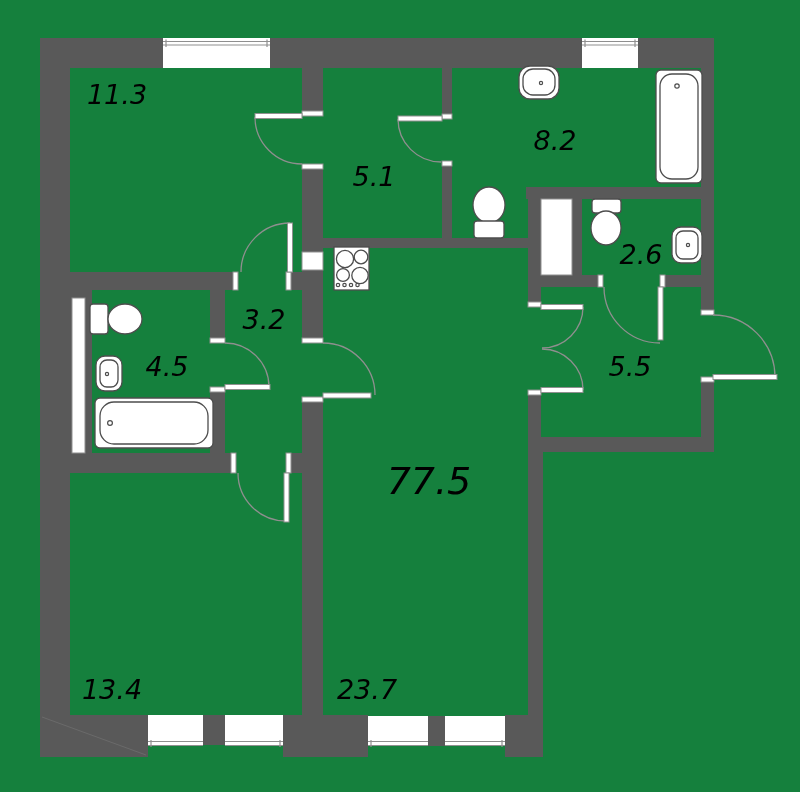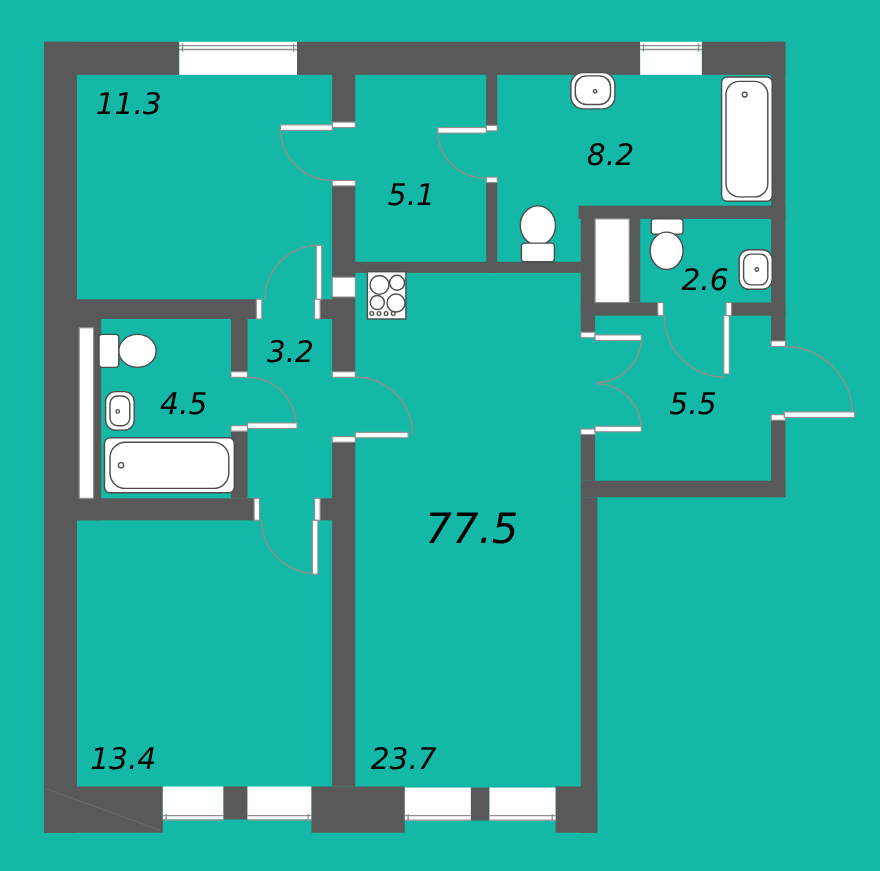--- a/index.html
+++ b/index.html
@@ -1,16 +1,16 @@
 <!DOCTYPE html>
 <html><head>
 <meta charset="utf-8">
 <style>
   html,body{margin:0;padding:0;background:#ffffff;}
-  #stage{position:relative;width:800px;height:792px;background:#14b8a6;overflow:hidden;
+  #stage{position:relative;width:800px;height:792px;background:#15803d;overflow:hidden;
          font-family:"DejaVu Sans","Liberation Sans",sans-serif;}
   svg{display:block}
   .wall{fill:#595959;stroke:none}
   .opening{fill:#ffffff;stroke:#8f8f8f;stroke-width:1}
   .tick{fill:#ffffff;stroke:#8f8f8f;stroke-width:1}
   .arc{fill:none;stroke:#8f8f8f;stroke-width:1.3}
   .leaf{fill:#ffffff;stroke:#8f8f8f;stroke-width:1}
   .glaze{stroke:#8f8f8f;stroke-width:1.2;fill:none}
   .fx{fill:#ffffff;stroke:#4d4d4d;stroke-width:1.3}
   .fx-dot{fill:none;stroke:#4d4d4d;stroke-width:1.2}

